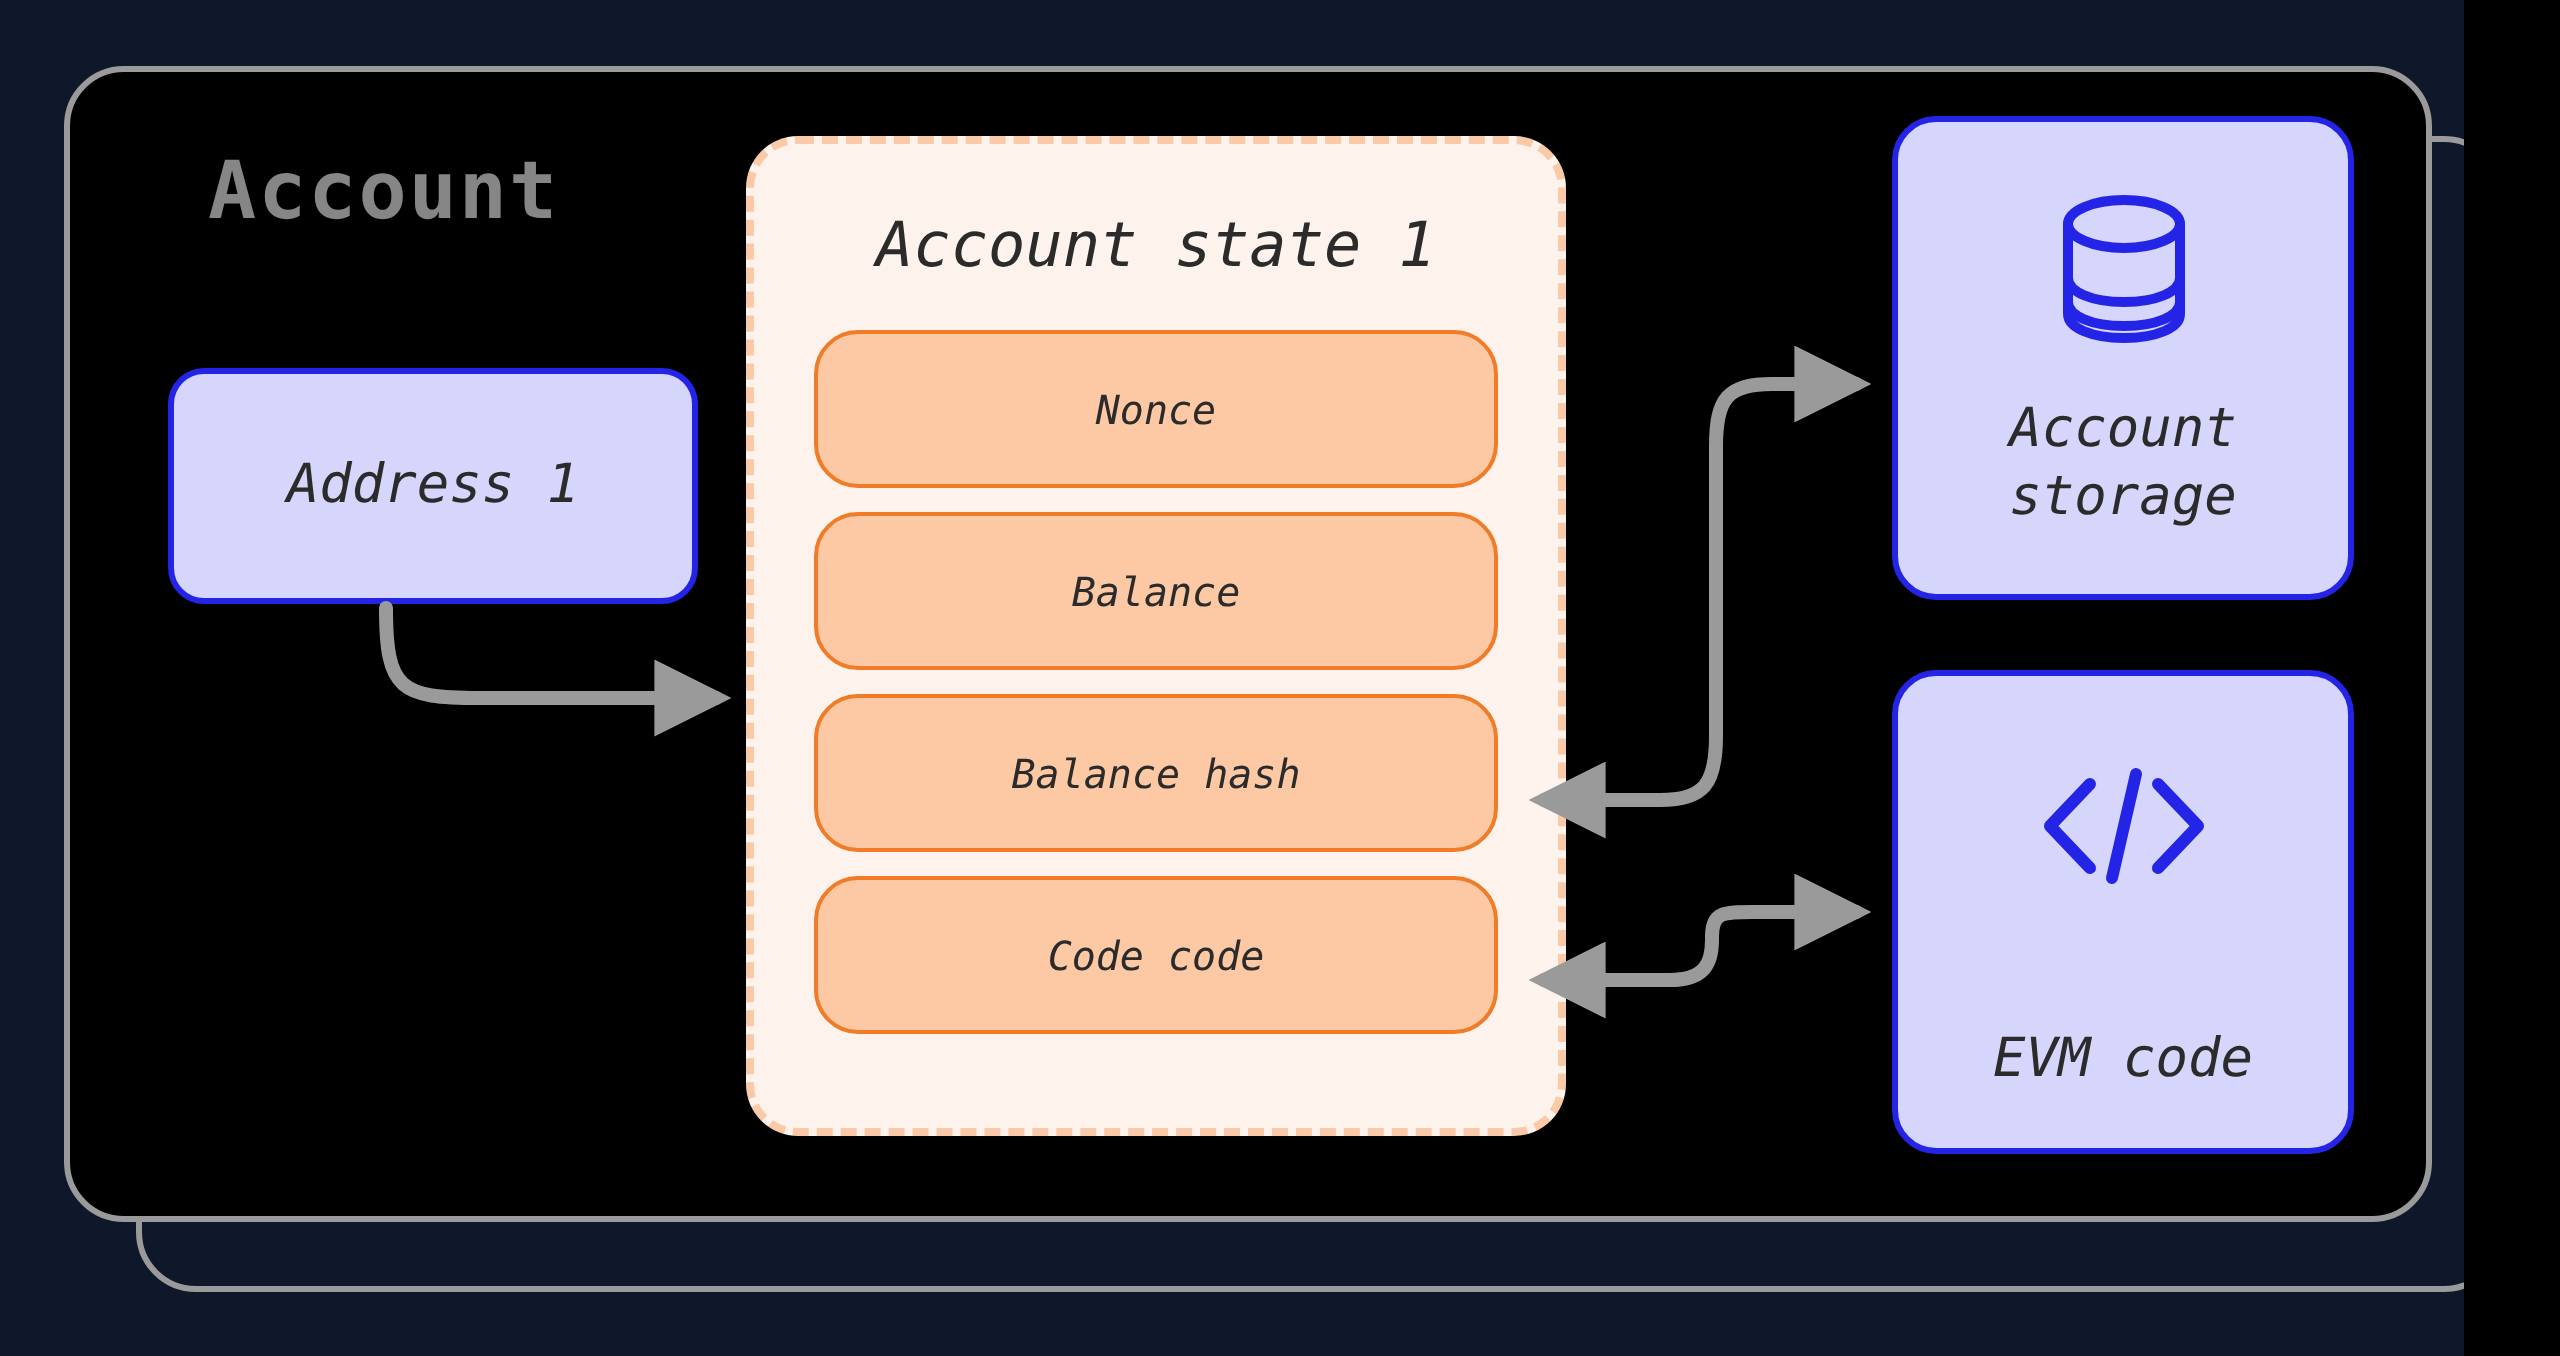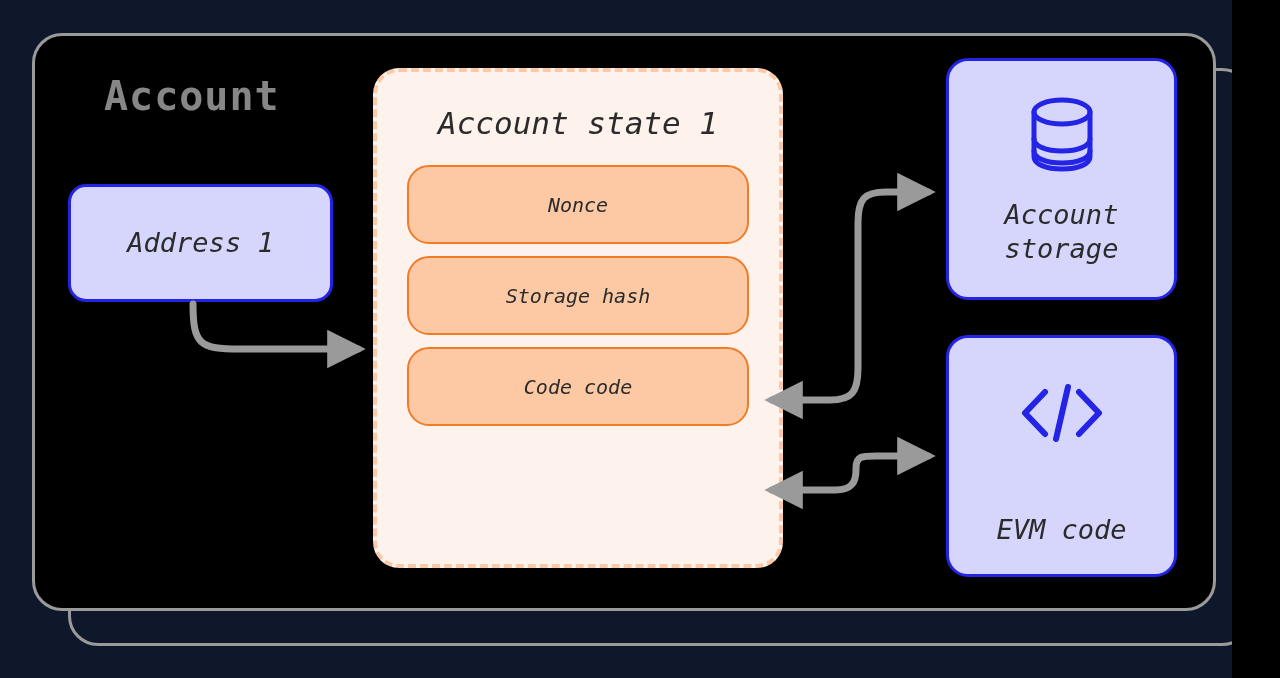--- a/index.html
+++ b/index.html
@@ -65,21 +65,21 @@
     flex-direction: column;
     align-items: center;
     justify-content: center;
     color: #2b2b2b;
     font-style: italic;
     font-size: 27px;
     line-height: 1.28;
     text-align: center;
   }
   #address-box {
-    left: 68px;
+    left: 84px;
     top: 184px;
     width: 265px;
     height: 118px;
   }
   #account-storage-box {
     left: 946px;
     top: 58px;
     width: 231px;
     height: 242px;
     border-radius: 22px;
@@ -178,21 +178,24 @@
     <span>Address 1</span>
   </div>
 
   <div id="account-state-panel">
     <div class="panel-title">Account state 1</div>
     <ul class="pill-list">
       <li class="pill">
         <span>Nonce</span>
       </li>
       <li class="pill">
-        <span>Storage hash</span>
+        <span>Balance</span>
+      </li>
+      <li class="pill">
+        <span>Balance hash</span>
       </li>
       <li class="pill">
         <span>Code code</span>
       </li>
     </ul>
   </div>
 
   <div id="account-storage-box" class="blue-box">
     <span class="icon-wrap">
       <svg width="72" height="82" viewBox="0 0 72 82" xmlns="http://www.w3.org/2000/svg">

